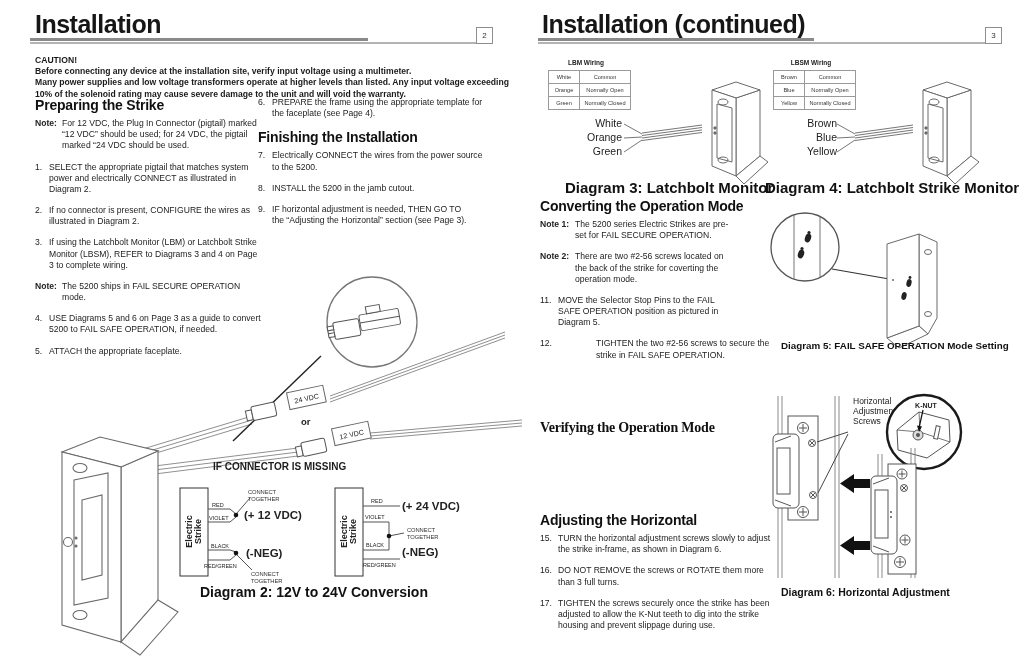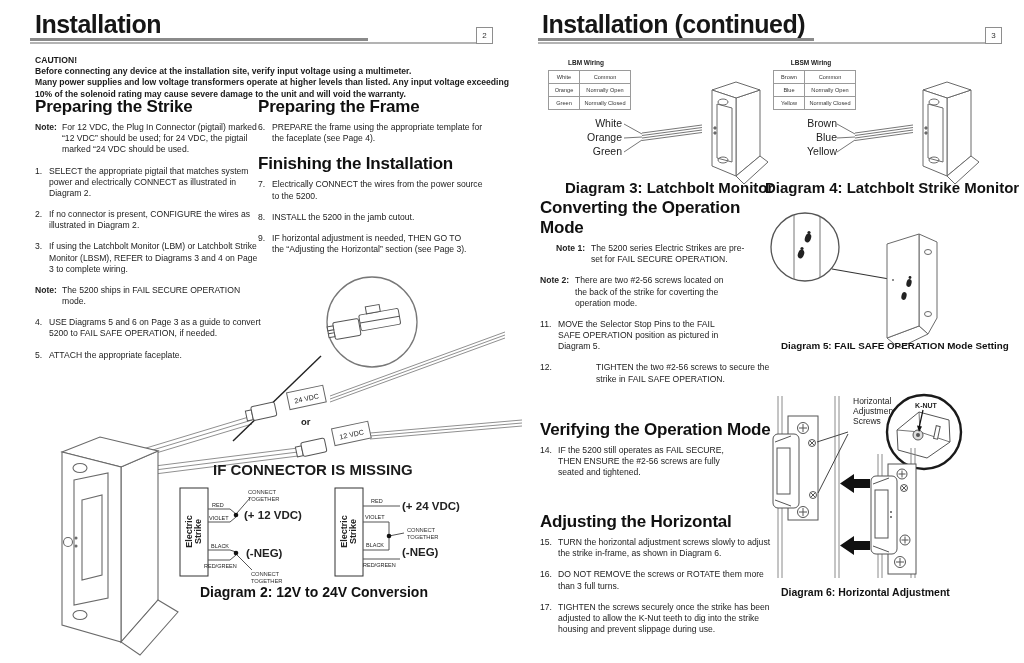--- a/index.html
+++ b/index.html
@@ -9,21 +9,21 @@
   .page{position:absolute;top:0;height:663px;}
   #page-left{left:0;width:524px;}
   #page-right{left:524px;width:500px;}
   .title{font-size:25px;font-weight:bold;color:#161616;letter-spacing:-0.5px;white-space:nowrap;}
   .rule{background:#8a8a8a;}
   .rule.light{background:#b3b3b3;}
   .pagebox{width:15px;height:15px;border:1.5px solid #8e8e8e;background:#fff;color:#333;
            font-size:8px;display:flex;align-items:center;justify-content:center;}
   .caution{font-size:8.6px;font-weight:bold;line-height:1.3;color:#1a1a1a;}
   .caution div{white-space:nowrap;}
-  .sechead{font-size:17px;font-weight:bold;color:#101010;margin:0 0 5px 0;letter-spacing:-0.2px;}
+  .sechead{font-size:14px;font-weight:bold;color:#101010;margin:0 0 5px 0;letter-spacing:-0.2px;}
   .note,.item{display:flex;font-size:8.6px;line-height:1.3;color:#222;margin-bottom:10px;}
   .note .lbl{font-weight:bold;flex:none;}
   .item .num{flex:none;}
   .figcap{font-weight:bold;color:#111;white-space:nowrap;font-size:15px;}
   .wtitle{font-size:6.5px;font-weight:bold;text-align:center;color:#222;}
   .wtable{border-collapse:collapse;background:#fff;}
   .wtable td{border:1px solid #9a9a9a;font-size:5.6px;color:#333;text-align:center;padding:1px 2px;height:10px;}
   .wtable td.c1{width:26px;} .wtable td.c2{width:46px;}
   .wirelbl{font-size:10.5px;color:#222;text-align:right;width:60px;}
   .ctlbl{font-size:5.8px;line-height:1.15;color:#333;width:38px;letter-spacing:-0.1px;}
@@ -73,21 +73,20 @@
       <span class="num" style="width:14px;">4.</span>
       <span style="width:212px;">USE Diagrams 5 and 6 on Page 3 as a guide to convert 5200 to FAIL SAFE OPERATION, if needed.</span>
     </div>
     <div class="item">
       <span class="num" style="width:14px;">5.</span>
       <span style="width:212px;">ATTACH the appropriate faceplate.</span>
     </div>
   </div>
 
   <div class="abs" style="left:258px;top:97px;width:250px;">
-    <div class="sechead">Preparing the Frame</div>
     <div class="item">
       <span class="num" style="width:14px;">6.</span>
       <span style="width:215px;">PREPARE the frame using the appropriate template for the faceplate (see Page 4).</span>
     </div>
     <div class="sechead">Finishing the Installation</div>
     <div class="item">
       <span class="num" style="width:14px;">7.</span>
       <span style="width:215px;">Electrically CONNECT the wires from the power source to the 5200.</span>
     </div>
     <div class="item">
@@ -201,21 +200,21 @@
       <circle cx="389" cy="536" r="2.3" fill="#111"></circle>
       <text x="371" y="503" font-size="5.5">RED</text>
       <text x="365" y="519" font-size="5.5">VIOLET</text>
       <text x="366" y="547" font-size="5.5">BLACK</text>
       <text x="363" y="567" font-size="5.5">RED/GREEN</text>
       <text x="402" y="510" font-size="11.5" font-weight="bold">(+ 24 VDC)</text>
       <text x="402" y="556" font-size="11.5" font-weight="bold">(-NEG)</text>
     </g>
   </svg>
 
-  <div class="abs" style="left:213px;top:461px;font-size:15px;font-weight:bold;">IF CONNECTOR IS MISSING</div>
+  <div class="abs" style="left:213px;top:461px;font-size:10px;font-weight:bold;">IF CONNECTOR IS MISSING</div>
   <div class="abs eslbl" style="left:170px;top:522px;">Electric Strike</div>
   <div class="abs eslbl" style="left:325px;top:522px;">Electric Strike</div>
   <div class="abs ctlbl" style="left:248px;top:489px;">CONNECT TOGETHER</div>
   <div class="abs ctlbl" style="left:251px;top:571px;">CONNECT TOGETHER</div>
   <div class="abs ctlbl" style="left:407px;top:527px;">CONNECT TOGETHER</div>
   <div class="abs figcap" style="left:200px;top:584px;width:200px;text-align:center;font-size:14px;">Diagram 2: 12V to 24V Conversion</div>
 </div>
 
 <div class="page" id="page-right">
   <div class="abs title" style="left:18px;top:10px;">Installation (continued)</div>
@@ -309,43 +308,39 @@
       <ellipse cx="21" cy="82" rx="5" ry="3" fill="none"></ellipse>
       <circle cx="13" cy="50" r="1.2" fill="#6a6a6a"></circle>
         <circle cx="13" cy="55" r="1.2" fill="#6a6a6a"></circle>
     </g>
   </svg>
   <div class="abs figcap" style="left:241px;top:179px;">Diagram 4: Latchbolt Strike Monitor</div>
 
   <div class="abs" style="left:16px;top:198px;width:232px;">
     <div class="sechead">Converting the Operation Mode</div>
     <div class="note">
-      <span class="lbl" style="width:35px;margin-left:16px;">Note 1:</span>
+      <span class="lbl" style="width:35px;">Note 1:</span>
       <span style="width:160px;">The 5200 series Electric Strikes are pre-set for FAIL SECURE OPERATION.</span>
     </div>
     <div class="note">
       <span class="lbl" style="width:35px;">Note 2:</span>
       <span style="width:160px;">There are two #2-56 screws located on the back of the strike for coverting the operation mode.</span>
     </div>
     <div class="item">
       <span class="num" style="width:18px;">11.</span>
       <span style="width:175px;">MOVE the Selector Stop Pins to the FAIL SAFE OPERATION position as pictured in Diagram 5.</span>
     </div>
     <div class="item">
       <span class="num" style="width:18px;">12.</span>
       <span style="width:175px;margin-left:38px;">TIGHTEN the two #2-56 screws to secure the strike in FAIL SAFE OPERATION.</span>
     </div>
   </div>
 
-  <div class="abs" style="left:16px;top:420px;width:232px;">
+  <div class="abs" style="left:16px;top:420px;width:232px;font-family:Liberation Serif, serif;">
     <div class="sechead">Verifying the Operation Mode</div>
-    <div class="item">
-      <span class="num" style="width:18px;">14.</span>
-      <span style="width:175px;">IF the 5200 still operates as FAIL SECURE, THEN ENSURE the #2-56 screws are fully seated and tightened.</span>
-    </div>
   </div>
 
   <div class="abs" style="left:16px;top:512px;width:248px;">
     <div class="sechead">Adjusting the Horizontal</div>
     <div class="item">
       <span class="num" style="width:18px;">15.</span>
       <span style="width:214px;">TURN the horizontal adjustment screws slowly to adjust the strike in-frame, as shown in Diagram 6.</span>
     </div>
     <div class="item">
       <span class="num" style="width:18px;">16.</span>

